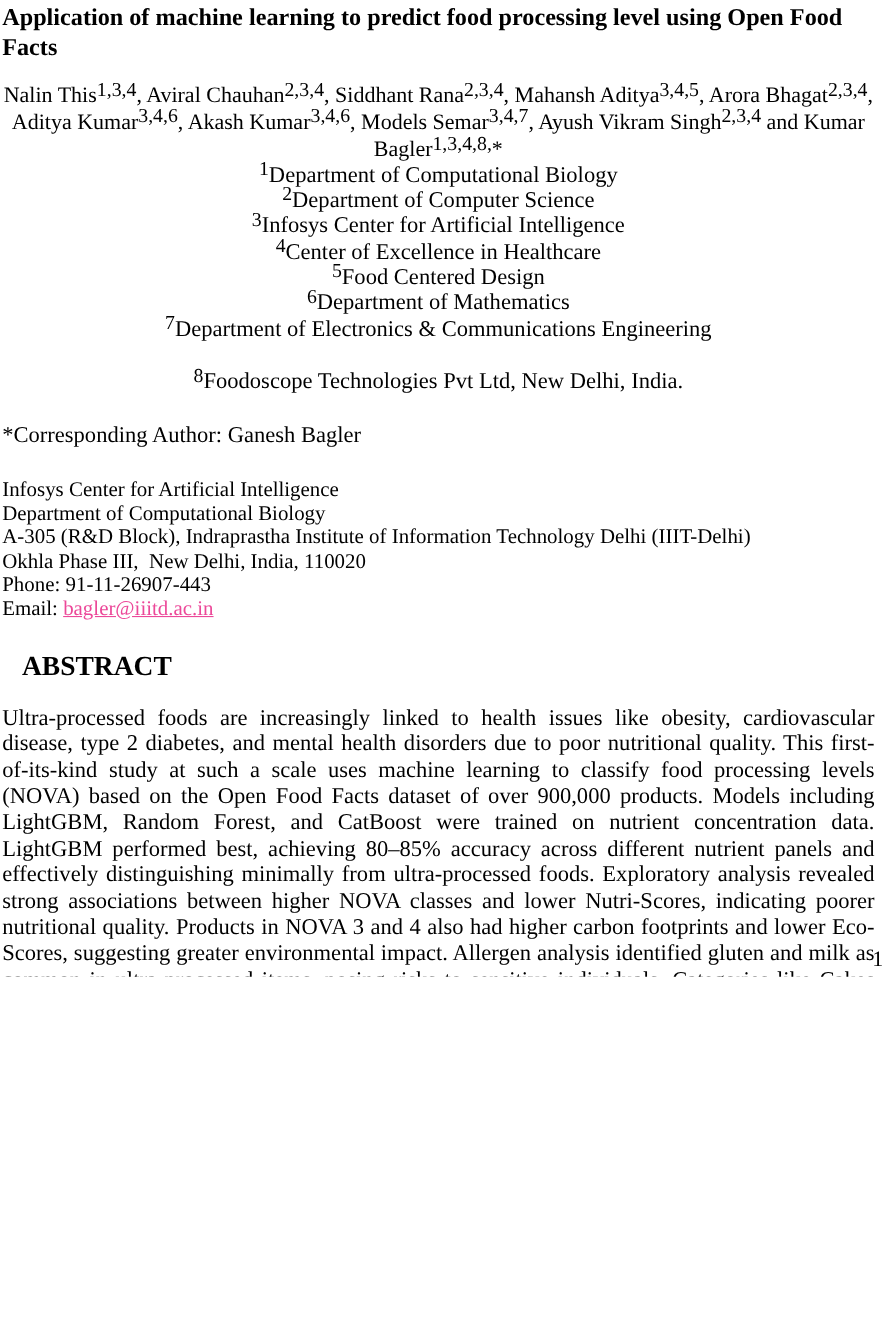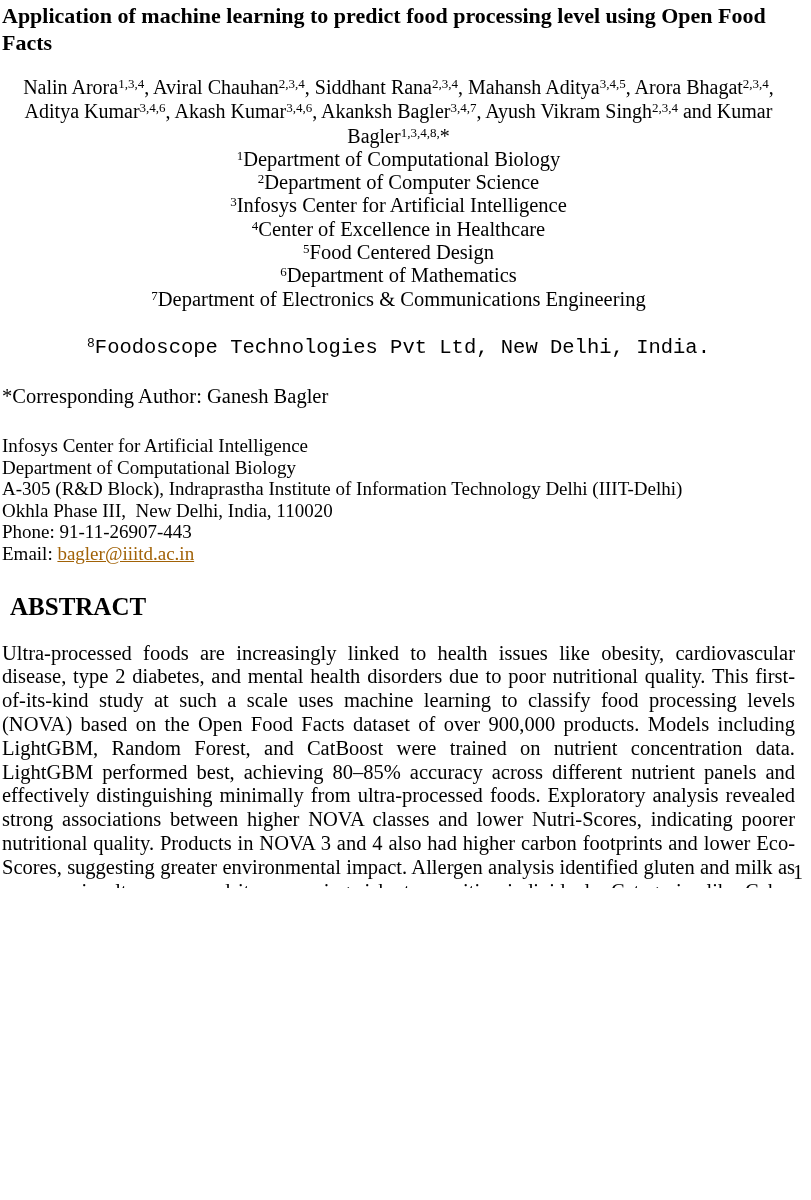--- a/index.html
+++ b/index.html
@@ -15,21 +15,21 @@
     box-sizing: border-box;
     padding: 2px 16px 0 2px;
     overflow: hidden;
   }
   .title {
     font-size: 22px; font-weight: bold;
     line-height: 27px; margin: 0;
     text-align: left;
   }
   .sup {
-    font-size: 13px;
+    font-size: 18px;
     vertical-align: 6px;
     line-height: 0;
   }
   .authors {
     margin-top: 19px;
     text-align: center;
     font-size: 20px;
     line-height: 24.3px;
   }
   .author-line { white-space: nowrap; }
@@ -44,73 +44,72 @@
     font-size: 20px;
     line-height: 23px;
     margin: 22px 0 0 0;
     white-space: nowrap;
   }
   .affil8 {
     text-align: center;
     font-size: 20.5px;
     line-height: 23px;
     margin: 25px 0 0 0;
-    font-family: Liberation Mono, monospace;
   }
   .corresponding {
     font-size: 20.5px;
     line-height: 23px;
     margin: 26px 0 0 0;
   }
   .corresponding b { font-weight: normal; margin-top: 12px; }
   .contact {
     margin-top: 27px;
     font-size: 19px;
     line-height: 21.6px;
   }
   .contact-line { white-space: pre-wrap; }
   .abstract-h {
     font-size: 25px; font-weight: bold;
     line-height: 29px;
-    margin: 27px 0 0 8px;
+    margin: 27px 0 0 18px;
   }
   .abstract {
     font-size: 20.5px;
     line-height: 23.8px;
     text-align: justify;
     margin: 21px 0 10px 0;
   }
   .keywords-h {
     font-size: 24px; font-weight: bold;
     line-height: 27px;
     margin: 47px 0 0 0;
     font-family: Liberation Serif, serif;
   }
   .keywords-line {
     font-size: 20.5px;
     line-height: 23px;
     margin: 1px 0 0 0;
   }
-  a.link { color: #a16207; text-decoration: underline; cursor: pointer; }
+  a.link { color: #ec4899; text-decoration: underline; cursor: pointer; }
   .pagenum {
     position: absolute;
     right: 8px; bottom: 4px;
     font-size: 20px;
   }
 </style>
 </head>
 <body>
 
 <div class="page">
 
   <h1 class="title">Application of machine learning to predict food processing level using Open Food Facts</h1>
 
   <div class="authors" id="authors">
-      <div class="author-line"><span>Nalin Arora</span><span class="sup">1,3,4</span><span>, Aviral Chauhan</span><span class="sup">2,3,4</span><span>, Siddhant Rana</span><span class="sup">2,3,4</span><span>, Mahansh Aditya</span><span class="sup">3,4,5</span><span>, Arora Bhagat</span><span class="sup">2,3,4</span><span>,</span></div>
-      <div class="author-line"><span>Aditya Kumar</span><span class="sup">3,4,6</span><span>, Akash Kumar</span><span class="sup">3,4,6</span><span>, Akanksh Bagler</span><span class="sup">3,4,7</span><span>, Ayush Vikram Singh</span><span class="sup">2,3,4</span><span> and Kumar</span></div>
+      <div class="author-line"><span>Nalin This</span><span class="sup">1,3,4</span><span>, Aviral Chauhan</span><span class="sup">2,3,4</span><span>, Siddhant Rana</span><span class="sup">2,3,4</span><span>, Mahansh Aditya</span><span class="sup">3,4,5</span><span>, Arora Bhagat</span><span class="sup">2,3,4</span><span>,</span></div>
+      <div class="author-line"><span>Aditya Kumar</span><span class="sup">3,4,6</span><span>, Akash Kumar</span><span class="sup">3,4,6</span><span>, Models Semar</span><span class="sup">3,4,7</span><span>, Ayush Vikram Singh</span><span class="sup">2,3,4</span><span> and Kumar</span></div>
       <div class="author-line"><span>Bagler</span><span class="sup">1,3,4,8,</span><span>*</span></div>
     </div>
 
   <div class="affils">
     <div class="affil-line"><span class="sup">1</span><span>Department of Computational Biology</span></div>
     <div class="affil-line"><span class="sup">2</span><span>Department of Computer Science</span></div>
     <div class="affil-line"><span class="sup">3</span><span>Infosys Center for Artificial Intelligence</span></div>
     <div class="affil-line"><span class="sup">4</span><span>Center of Excellence in Healthcare</span></div>
     <div class="affil-line"><span class="sup">5</span><span>Food Centered Design</span></div>
     <div class="affil-line"><span class="sup">6</span><span>Department of Mathematics</span></div>

